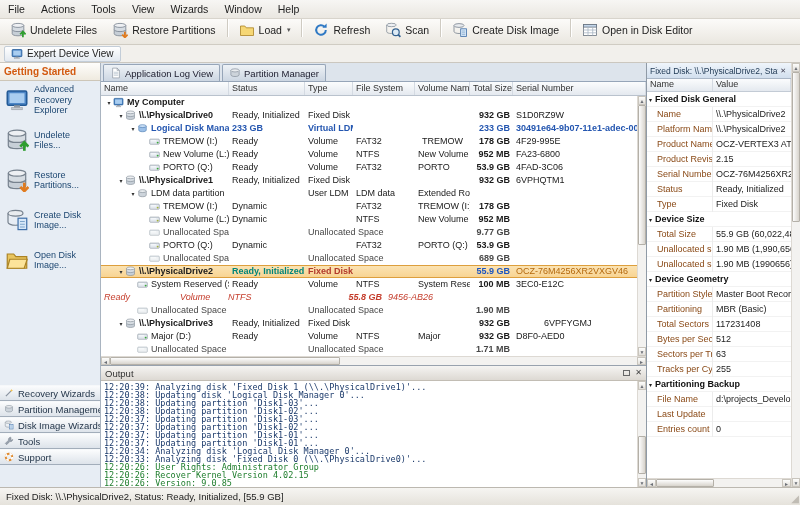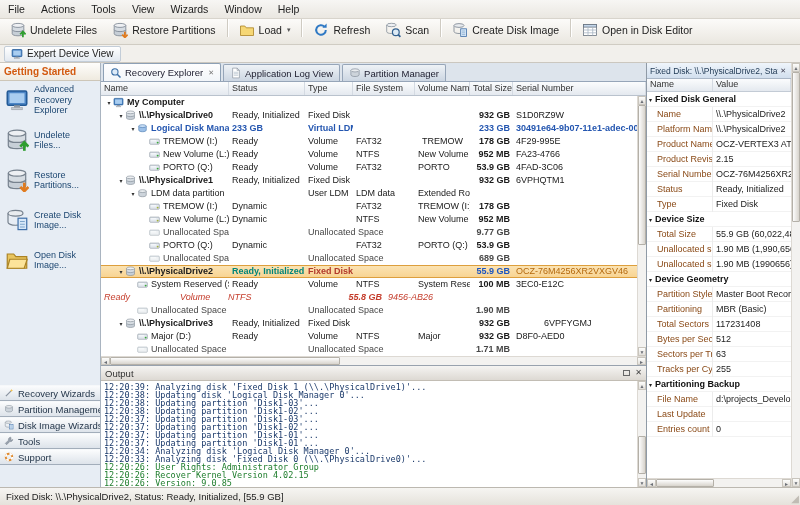--- a/index.html
+++ b/index.html
@@ -328,30 +328,20 @@
               </svg>
             </span>
             <span>Support</span>
           </div>
         </div>
       <div class="sb-bottom"></div>
     </div>
 
     <div class="center">
       <div class="tabbar">
-          <div class="tab active">
-            <span class="ic12">
-              <svg viewBox="0 0 16 16">
-                <circle cx="6.5" cy="6.5" r="4.2" fill="#dceaf8" stroke="#3a6ea5" stroke-width="1.4"></circle>
-                <line x1="9.6" y1="9.6" x2="14" y2="14" stroke="#3a6ea5" stroke-width="2"></line>
-              </svg>
-            </span>
-            <span class="tab-label">Recovery Explorer</span>
-            <span class="tab-close">✕</span>
-          </div>
           <div class="tab">
             <span class="ic12">
               <svg viewBox="0 0 16 16">
                 <path d="M3.5 1.5h6l3 3v10h-9z" fill="#fff" stroke="#7d8894" stroke-width=".8"></path>
                 <path d="M9.5 1.5v3h3" fill="none" stroke="#7d8894" stroke-width=".8"></path>
                 <path d="M5 7h6M5 9h6M5 11h6" stroke="#9fb0c0" stroke-width=".8"></path>
               </svg>
             </span>
             <span class="tab-label">Application Log View</span>
           </div>
@@ -467,21 +457,21 @@
                     <circle cx="12.6" cy="9.6" r="1.4" fill="#38a838"></circle>
                   </svg>
                 </span>
                 <span class="nm">New Volume (L:)</span>
               </div>
               <div class="td status" style="width: 76px;">Ready</div>
               <div class="td type" style="width: 48px;">Volume</div>
               <div class="td fs" style="width: 62px;">NTFS</div>
               <div class="td volume" style="width: 55px;">New Volume</div>
               <div class="td size" style="width: 43px;">952 MB</div>
-              <div class="td serial" style="width: 124px;">FA23-4766</div>
+              <div class="td serial" style="width: 124px;">FA23-6800</div>
             </div>
             <div class="tr ">
               <div class="td name" style="width: 128px;">
                 <span class="indent" style="width: 38px;"></span>
                 <span class="expander"></span>
                 <span class="ic11">
                   <svg viewBox="0 0 16 16">
                     <rect x="1" y="4.5" width="14" height="7.5" rx="1.2" fill="#e3e8ee" stroke="#7c8894" stroke-width=".8"></rect>
                     <rect x="2.5" y="6" width="8" height="2" fill="#f5f8fb"></rect>
                     <circle cx="12.6" cy="9.6" r="1.4" fill="#38a838"></circle>

